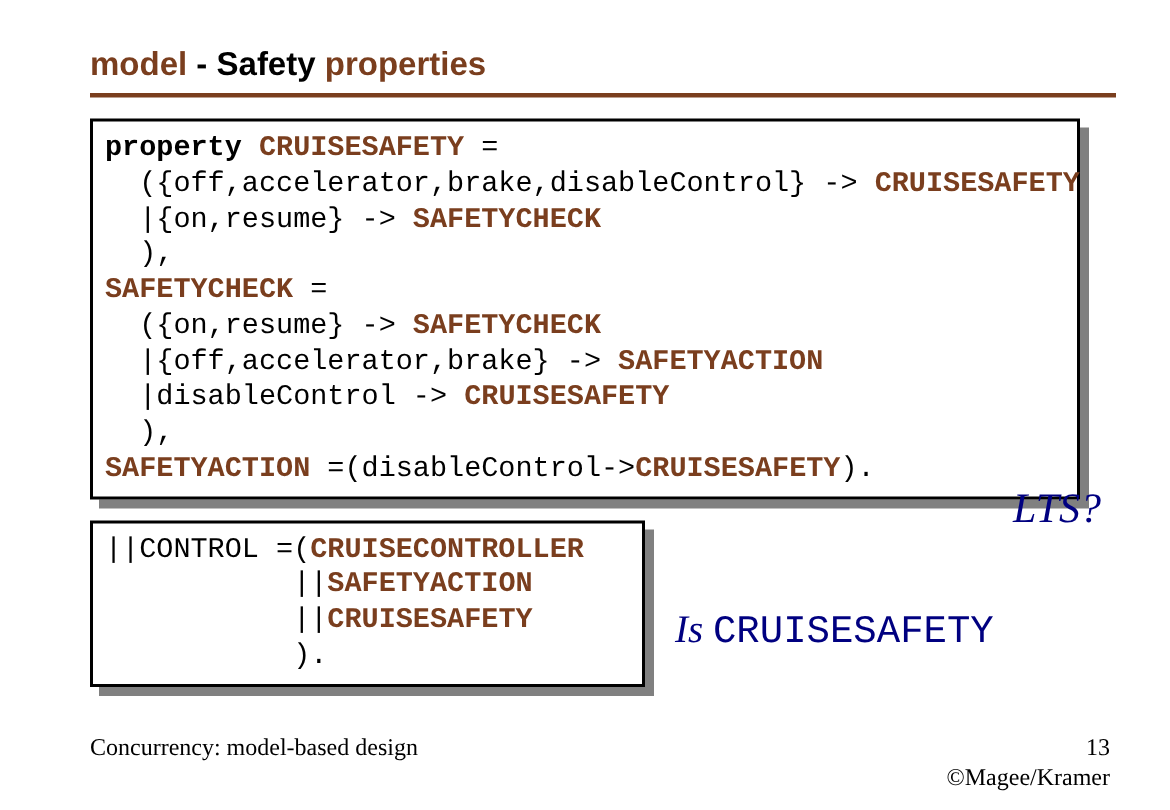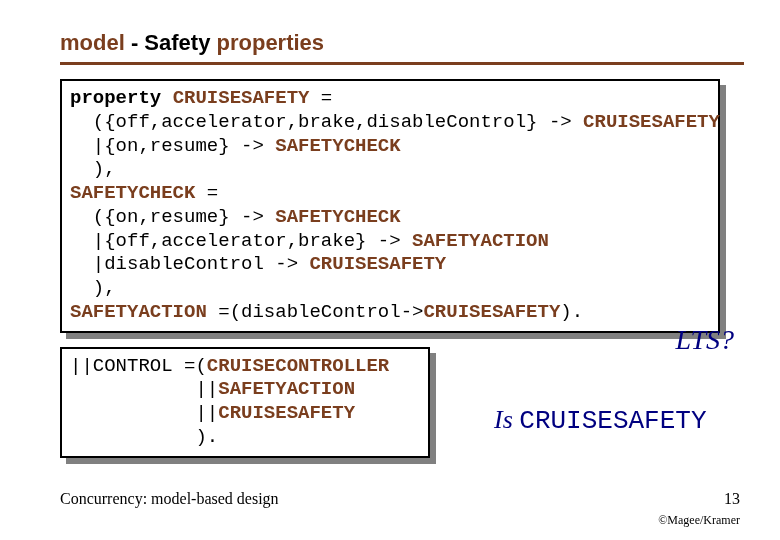--- a/index.html
+++ b/index.html
@@ -72,21 +72,20 @@
     margin-top: 14px;
   }
   .question {
     position: absolute;
     top: 406px;
     left: 450px;
     font-style: italic;
     font-size: 26px;
     color: #000080;
     line-height: 1.1;
-    margin-left: 44px;
   }
   .question .mono {
     font-family: "Courier New", Courier, monospace;
     font-style: normal;
   }
 
   .footer-left {
     position: absolute;
     left: 60px;
     bottom: 32px;
@@ -95,21 +94,21 @@
   .footer-right-num {
     position: absolute;
     right: 40px;
     bottom: 32px;
     font-size: 16px;
   }
   .footer-right-cred {
     position: absolute;
     right: 40px;
     bottom: 12px;
-    font-size: 12px;
+    font-size: 16px;
   }
 </style>
 </head>
 <body>
 
 <div class="slide">
 
   <div class="title">
     <span class="brown">model </span><span> - Safety</span><span class="brown"> properties</span>
   </div>

